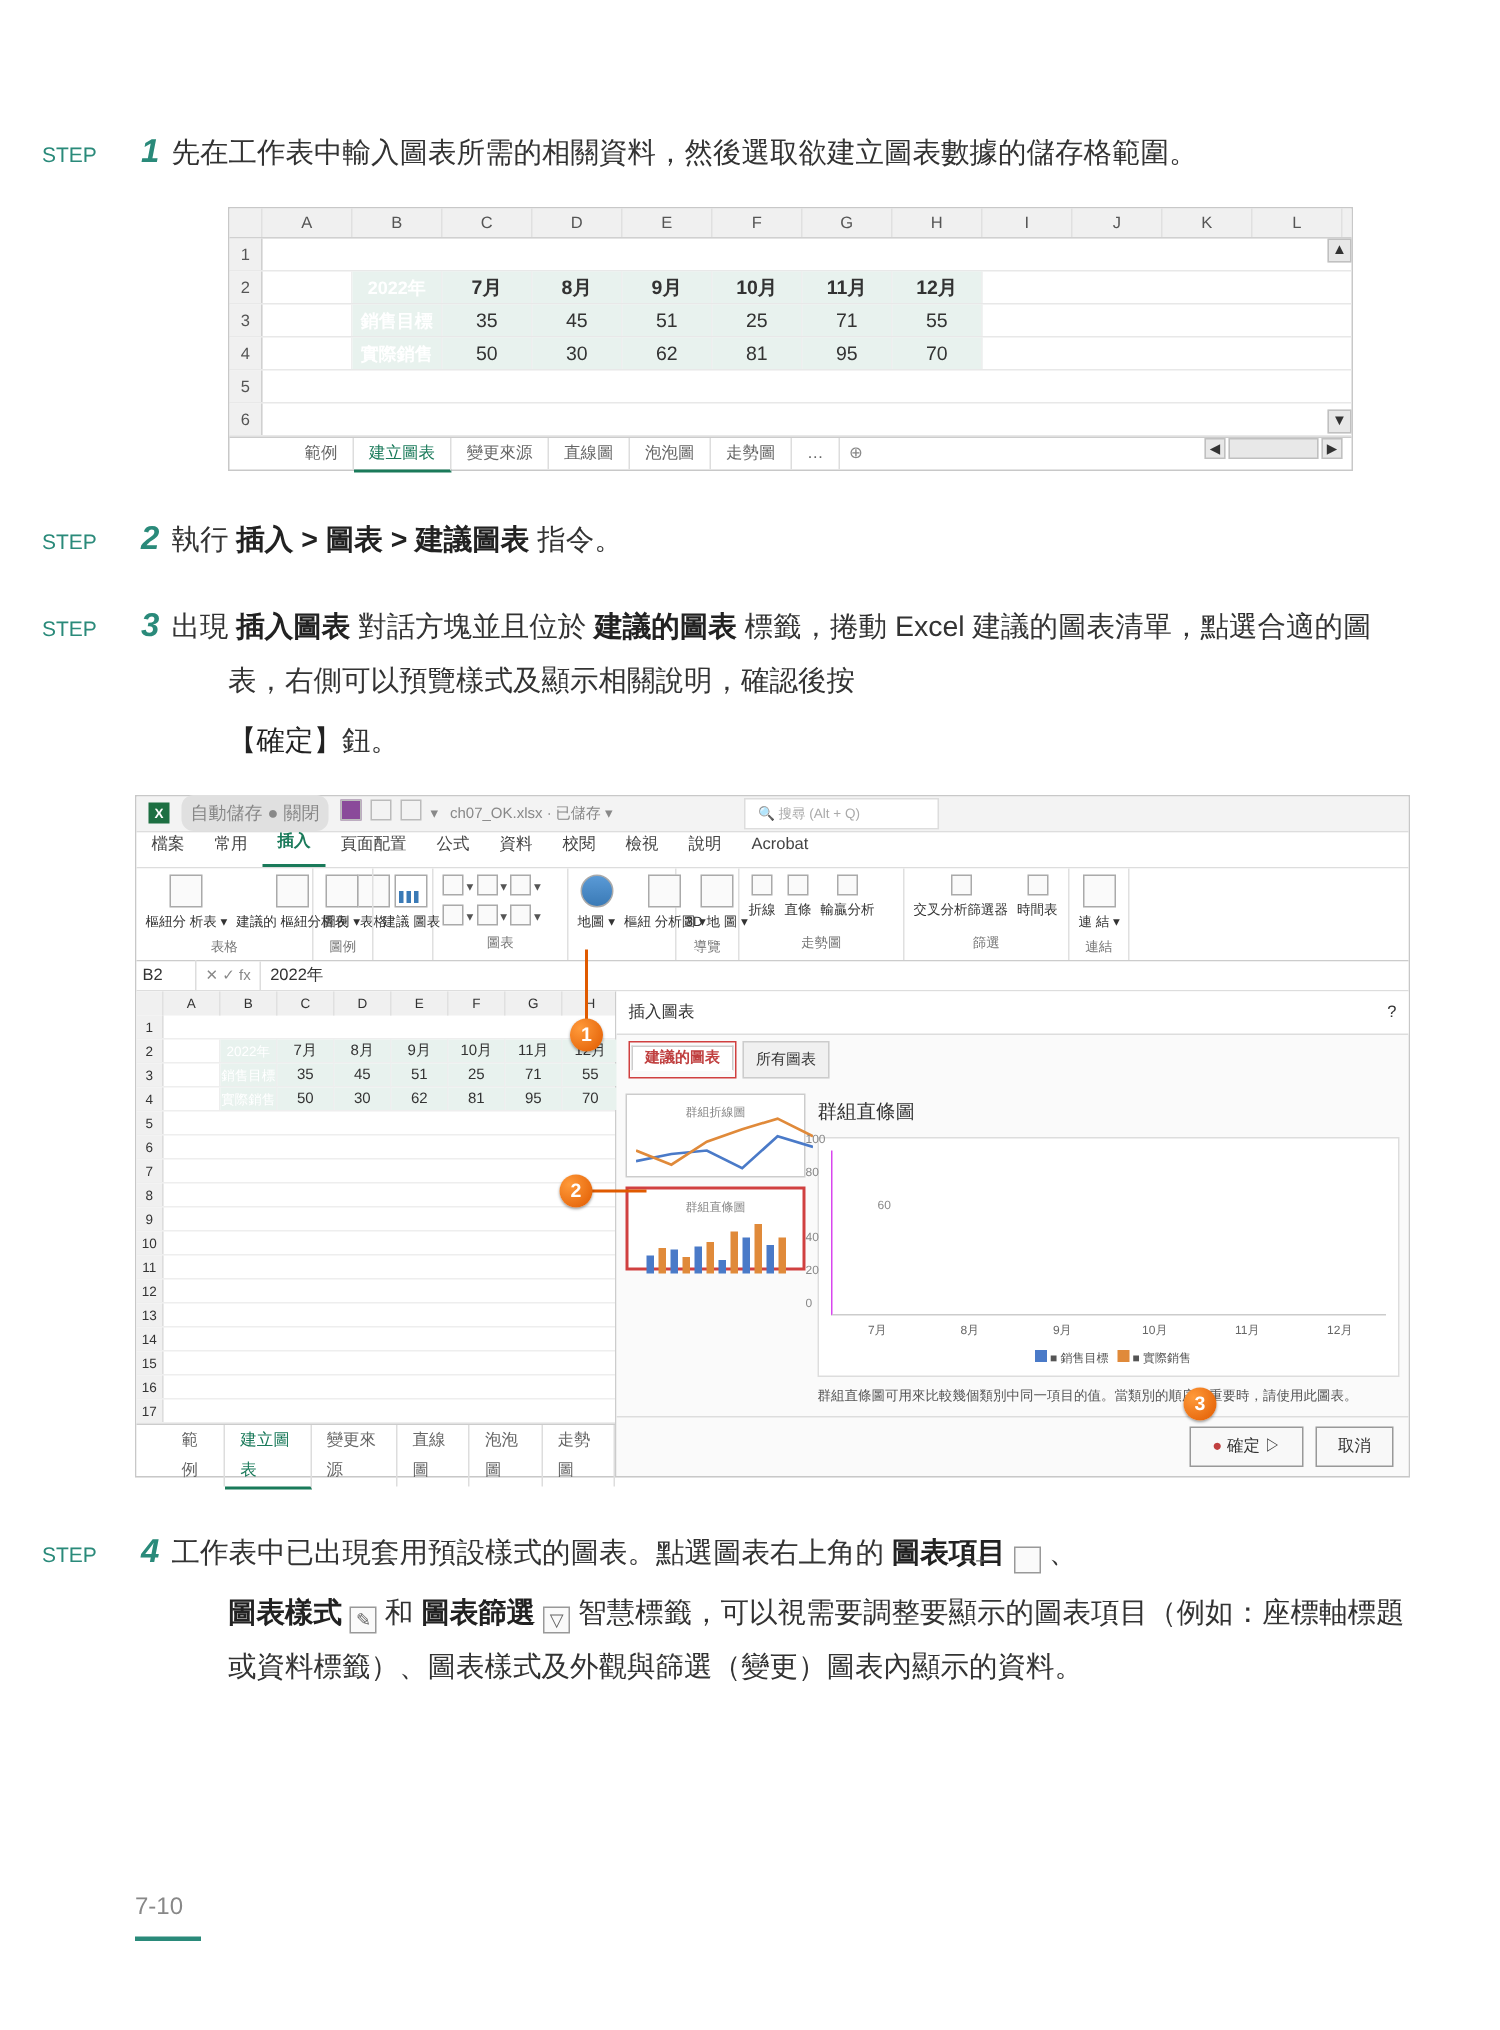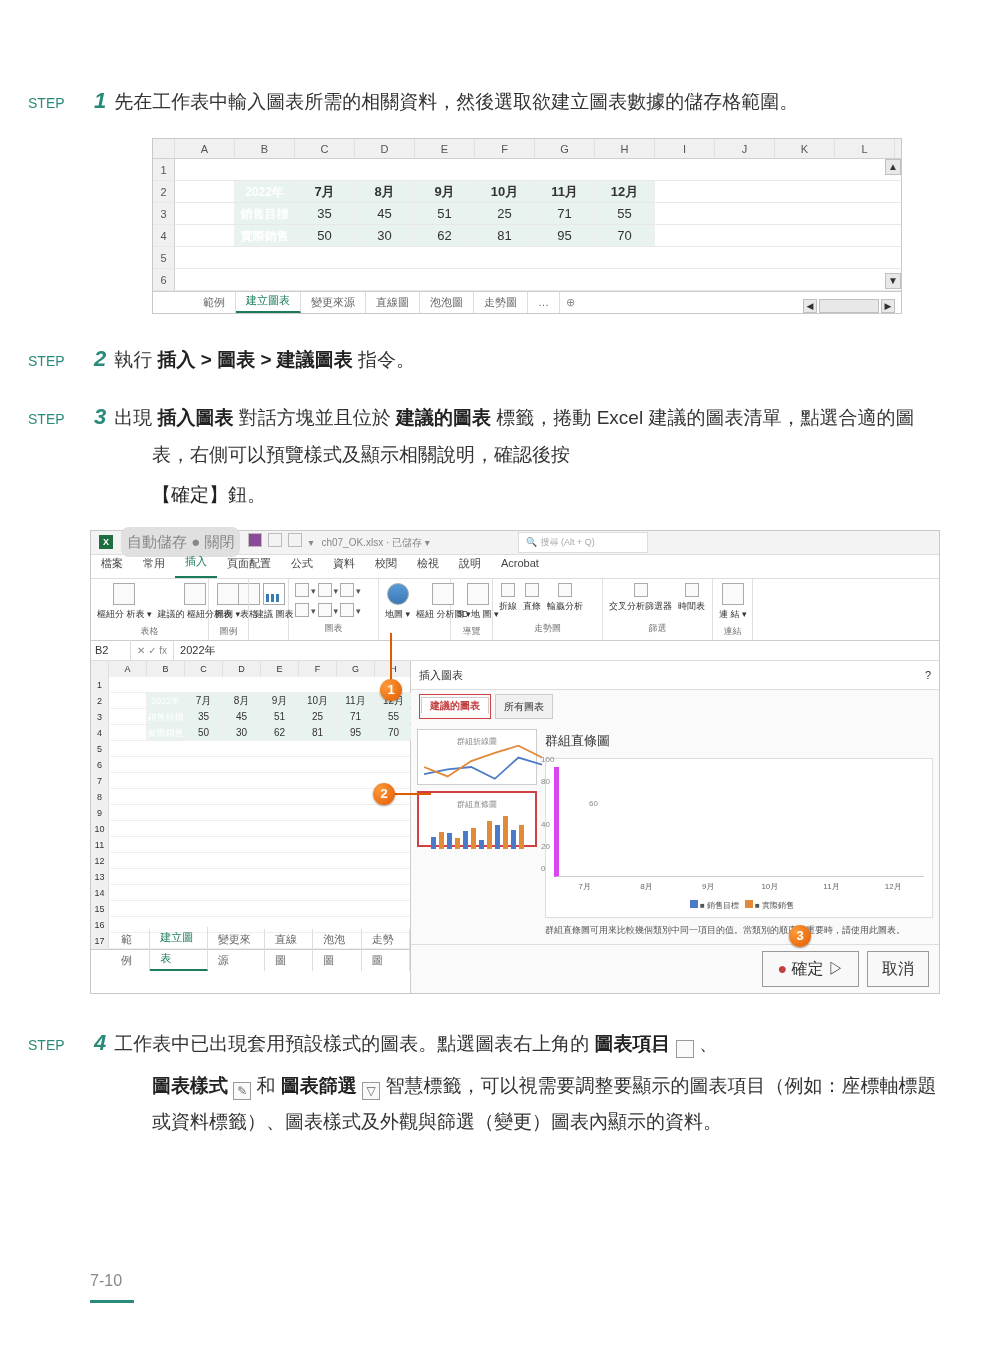--- a/index.html
+++ b/index.html
@@ -19,40 +19,40 @@
 .ch { flex: 0 0 60px; text-align: center; border-right: 1px solid #e0e0e0; color: #555; font-size: 11px; line-height: 20px; }
 .ch-row { flex: 0 0 22px; }
 .scroll-up { position: absolute; top: 20px; right: 0; width: 16px; height: 16px; background: #e8e8e8; border: 1px solid #c0c0c0; text-align: center; font-size: 10px; line-height: 14px; }
 .scroll-down { position: absolute; bottom: 24px; right: 0; width: 16px; height: 16px; background: #e8e8e8; border: 1px solid #c0c0c0; text-align: center; font-size: 10px; line-height: 14px; }
 .row { display: flex; border-bottom: 1px solid #e8e8e8; height: 22px; }
 .rh { flex: 0 0 22px; text-align: center; background: #f0f0f0; border-right: 1px solid #d0d0d0; font-size: 11px; color: #555; line-height: 22px; }
 .cell { flex: 0 0 60px; text-align: center; border-right: 1px solid #eee; font-size: 13px; line-height: 22px; }
 .cell-head { background: #2a8a7a; color: #fff; font-weight: bold; font-size: 12px; }
 .cell-b { font-weight: bold; }
 .cell-sel { background: #e8f2ee; }
-.sheet-tabs { display: flex; border-top: 1px solid #ccc; height: 22px; align-items: flex-end; padding-left: 40px; gap: 0; font-size: 11px; }
+.sheet-tabs { display: flex; border-top: 1px solid #ccc; height: 22px; align-items: flex-start; padding-left: 40px; gap: 0; font-size: 11px; }
 .tab { padding: 0 10px; border-right: 1px solid #ddd; color: #666; }
 .tab-active { color: #1a7a5a; border-bottom: 2px solid #1a7a5a; }
 .tab-plus { padding: 0 6px; color: #888; }
 .hscroll { margin-left: auto; display: flex; gap: 2px; padding-right: 6px; }
 .hbtn { width: 14px; height: 14px; background: #e8e8e8; border: 1px solid #c0c0c0; font-size: 9px; text-align: center; line-height: 12px; }
 
 
 .shot2 { border: 1px solid #c8c8c8; margin: 14px 0 28px 0; width: 850px; background: #f6f6f6; font-size: 10px; position: relative; }
 .titlebar { display: flex; align-items: center; height: 24px; background: #f3f3f3; border-bottom: 1px solid #ddd; padding: 0 8px; gap: 8px; color: #888; font-size: 10px; }
 .excel-icon { width: 14px; height: 14px; background: #1d6f42; color: #fff; font-size: 9px; text-align: center; line-height: 14px; font-weight: bold; }
-.autosave { background: #e0e0e0; border-radius: 8px; padding: 1px 6px; font-size: 15px; }
+.autosave { background: #e0e0e0; border-radius: 8px; padding: 1px 6px; font-size: 12px; }
 .tb-icons { display: flex; gap: 6px; }
 .tb-icon { width: 14px; height: 14px; border: 1px solid #bbb; }
 .tb-icon-save { background: #8a4a9a; }
 .searchbox { margin-left: 80px; background: #fff; border: 1px solid #ddd; padding: 1px 8px; font-size: 9px; color: #aaa; width: 130px; }
 
 .ribbon-tabs { display: flex; height: 24px; border-bottom: 1px solid #ddd; background: #fff; font-size: 11px; align-items: flex-end; }
 .rtab { padding: 4px 10px; color: #444; }
-.rtab-active { border-bottom: 2px solid #1a7a5a; color: #1a7a5a; }
+.rtab-active { border-bottom: 2px solid #1a7a5a; color: #1a7a5a; font-weight: bold; }
 
 .ribbon-body { display: flex; background: #fff; border-bottom: 1px solid #ccc; height: 62px; }
 .rgroup { border-right: 1px solid #e0e0e0; padding: 4px 6px 2px; display: flex; flex-direction: column; font-size: 9px; color: #555; }
 .rgroup-row { display: flex; gap: 6px; align-items: flex-start; flex: 1; }
 .rbtn { display: flex; flex-direction: column; align-items: center; gap: 1px; font-size: 9px; color: #333; }
 .ricon { width: 22px; height: 22px; border: 1px solid #aaa; background: #fafafa; }
 .ricon-sm { width: 14px; height: 14px; border: 1px solid #aaa; background: #fafafa; }
 .ricon-globe { background: linear-gradient(#5a9ad6,#3a7ab6); border-radius: 50%; }
 .ricon-chart-rec { background: #fff; position: relative; }
 .ricon-chart-rec::after { content:""; position:absolute; bottom:2px; left:2px; width:3px; height:8px; background:#3a7ab6; box-shadow: 5px 0 0 #3a7ab6, 10px 0 0 #3a7ab6; }
@@ -83,37 +83,37 @@
 .dtab-box { border: 1.5px solid #d04040; padding: 1px; }
 .dialog-body { display: flex; padding: 6px; gap: 8px; }
 .thumb-col { width: 120px; display: flex; flex-direction: column; gap: 6px; }
 .thumb { height: 56px; border: 1px solid #ccc; background: #fff; position: relative; padding: 4px; }
 .thumb-sel { border: 2px solid #d04040; }
 .preview-col { flex: 1; }
 .preview-title { font-size: 13px; color: #333; margin-bottom: 4px; }
 .preview-chart { height: 160px; border: 1px solid #ddd; background: #fff; padding: 8px; position: relative; }
 .preview-desc { font-size: 9px; color: #555; line-height: 1.5; margin-top: 6px; }
 .dialog-footer { display: flex; justify-content: flex-end; gap: 8px; padding: 6px 10px; border-top: 1px solid #ddd; align-items: center; }
-.dbtn { border: 1px solid #999; padding: 2px 14px; font-size: 16px; background: #f8f8f8; }
+.dbtn { border: 1px solid #999; padding: 2px 14px; font-size: 11px; background: #f8f8f8; }
 .dbtn-ok { position: relative; }
 .statusbar { height: 18px; background: #f0f0f0; border-top: 1px solid #ccc; font-size: 9px; color: #666; display: flex; align-items: center; padding: 0 8px; justify-content: space-between; }
 
 .callout { position: absolute; width: 22px; height: 22px; border-radius: 50%; background: radial-gradient(circle at 30% 30%, #ff9a3a, #e05a00); color: #fff; font-weight: bold; text-align: center; line-height: 22px; font-size: 13px; box-shadow: 0 1px 2px rgba(0,0,0,.4); z-index: 10; }
 .callout-line { position: absolute; background: #e05a00; z-index: 9; }
 
 
 .mini-line { position: absolute; left: 6px; right: 6px; bottom: 8px; top: 10px; }
 .mini-bar-row { display: flex; align-items: flex-end; gap: 3px; height: 100%; justify-content: center; }
 .mb { width: 5px; }
 .mb-b { background: #4a7ac8; }
 .mb-o { background: #e08a3a; }
 
 
 .pv-title { text-align: center; font-size: 11px; color: #444; margin-bottom: 4px; }
-.pv-area { display: flex; align-items: flex-end; height: 110px; gap: 2px; border-left: 5px solid #d946ef; border-bottom: 1px solid #ccc; padding: 0 4px; position: relative; }
+.pv-area { display: flex; align-items: flex-end; height: 110px; gap: 2px; border-left: 1px solid #d946ef; border-bottom: 1px solid #ccc; padding: 0 4px; position: relative; }
 .pv-tick { position: absolute; left: -18px; font-size: 8px; color: #888; }
 .pv-group { display: flex; gap: 2px; align-items: flex-end; flex: 1; justify-content: center; }
 .pv-bar { width: 10px; }
 .pv-xlabels { display: flex; font-size: 8px; color: #666; margin-top: 2px; }
 .pv-xl { flex: 1; text-align: center; }
 .pv-legend { text-align: center; font-size: 8px; color: #555; margin-top: 4px; }
 .lg-sq { display: inline-block; width: 8px; height: 8px; margin-right: 2px; margin-left: 6px; }
 
 
 .svg-line { width: 100%; height: 100%; }

